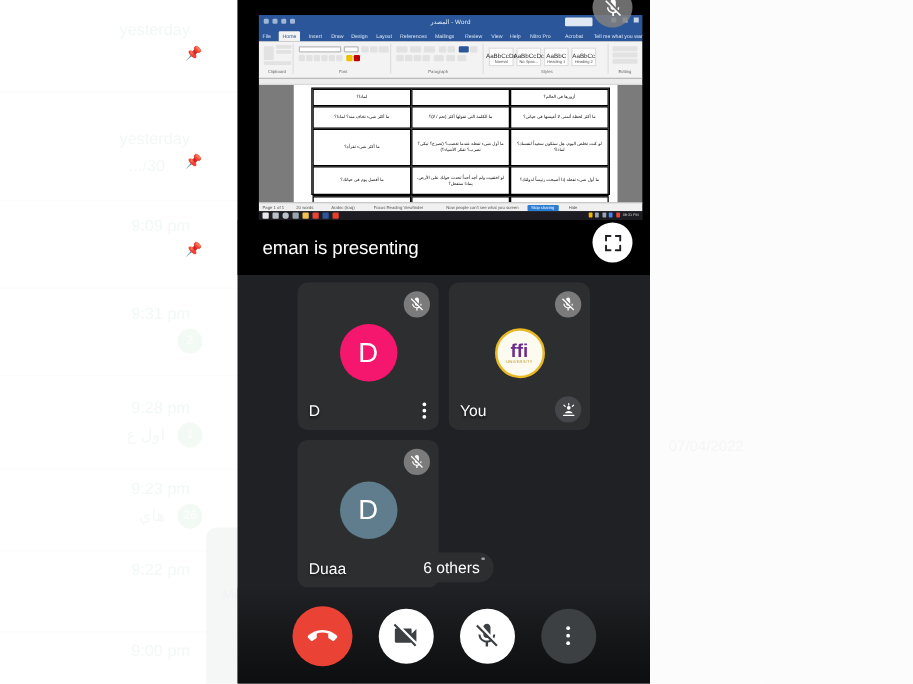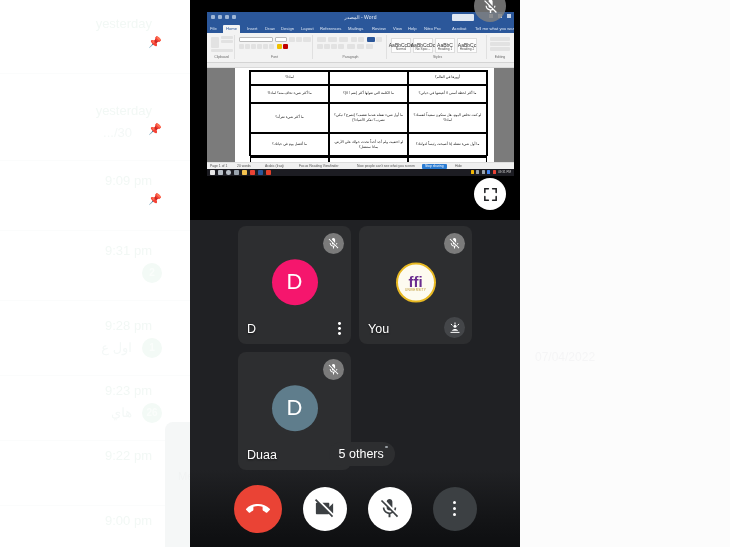--- a/index.html
+++ b/index.html
@@ -503,20 +503,23 @@
         </div>
       </div>
     </div>
 
     <div id="stage-mic-badge">
       <svg width="17" height="17" viewBox="0 0 24 24" fill="#ffffff">
         <path d="M19 11h-1.7c0 .74-.16 1.43-.43 2.05l1.23 1.23c.56-.98.9-2.09.9-3.28zM14.98 11.17c0-.06.02-.11.02-.17V5c0-1.66-1.34-3-3-3-1.54 0-2.79 1.16-2.96 2.65l5.94 6.52zM4.27 3L3 4.27l6.01 6.01V11c0 1.66 1.33 3 2.99 3 .22 0 .44-.03.65-.08l1.66 1.66c-.71.33-1.5.52-2.31.52-2.76 0-5.3-2.1-5.3-5.1H5c0 3.41 2.72 6.23 6 6.72V21h2v-3.28c.91-.13 1.77-.45 2.54-.9L19.73 21 21 19.73 4.27 3z"></path>
       </svg>
     </div>
 
+    <div id="presenting-banner">
+      <span id="presenting-text">eman is presenting</span>
+    </div>
 
     <div id="fullscreen-btn">
       <svg width="17" height="17" viewBox="0 0 24 24" fill="none" stroke="#202124" stroke-width="2.2" stroke-linecap="round">
         <path d="M4 9V4h5"></path>
           <path d="M20 9V4h-5"></path>
           <path d="M4 15v5h5"></path>
           <path d="M20 15v5h-5"></path>
       </svg>
     </div>
   </div>
@@ -570,21 +573,21 @@
           <path d="M19 11h-1.7c0 .74-.16 1.43-.43 2.05l1.23 1.23c.56-.98.9-2.09.9-3.28zM14.98 11.17c0-.06.02-.11.02-.17V5c0-1.66-1.34-3-3-3-1.54 0-2.79 1.16-2.96 2.65l5.94 6.52zM4.27 3L3 4.27l6.01 6.01V11c0 1.66 1.33 3 2.99 3 .22 0 .44-.03.65-.08l1.66 1.66c-.71.33-1.5.52-2.31.52-2.76 0-5.3-2.1-5.3-5.1H5c0 3.41 2.72 6.23 6 6.72V21h2v-3.28c.91-.13 1.77-.45 2.54-.9L19.73 21 21 19.73 4.27 3z"></path>
         </svg>
       </div>
       <div class="avatar" style="background:#5f7d8c">
         <span>D</span>
       </div>
       <span class="tile-name">Duaa</span>
     </div>
 
     <div id="others-pill">
-      <span>5 others</span>
+      <span>6 others</span>
       <span class="dots"></span>
     </div>
   </div>
 
   <div id="control-bar">
 
     <div class="ctl hangup">
       <svg width="24" height="24" viewBox="0 0 24 24" fill="#ffffff">
         <path d="M12 9c-1.6 0-3.15.25-4.6.72v3.1c0 .39-.23.74-.56.9-.98.49-1.87 1.12-2.66 1.85-.18.18-.43.28-.7.28-.28 0-.53-.11-.71-.29L.29 13.08c-.18-.17-.29-.42-.29-.7 0-.28.11-.53.29-.71C3.34 8.78 7.46 7 12 7s8.66 1.78 11.71 4.67c.18.18.29.43.29.71 0 .28-.11.53-.29.71l-2.48 2.48c-.18.18-.43.29-.71.29-.27 0-.52-.11-.7-.28-.79-.74-1.69-1.36-2.67-1.85-.33-.16-.56-.51-.56-.9v-3.1C15.15 9.25 13.6 9 12 9z"></path>
       </svg>

